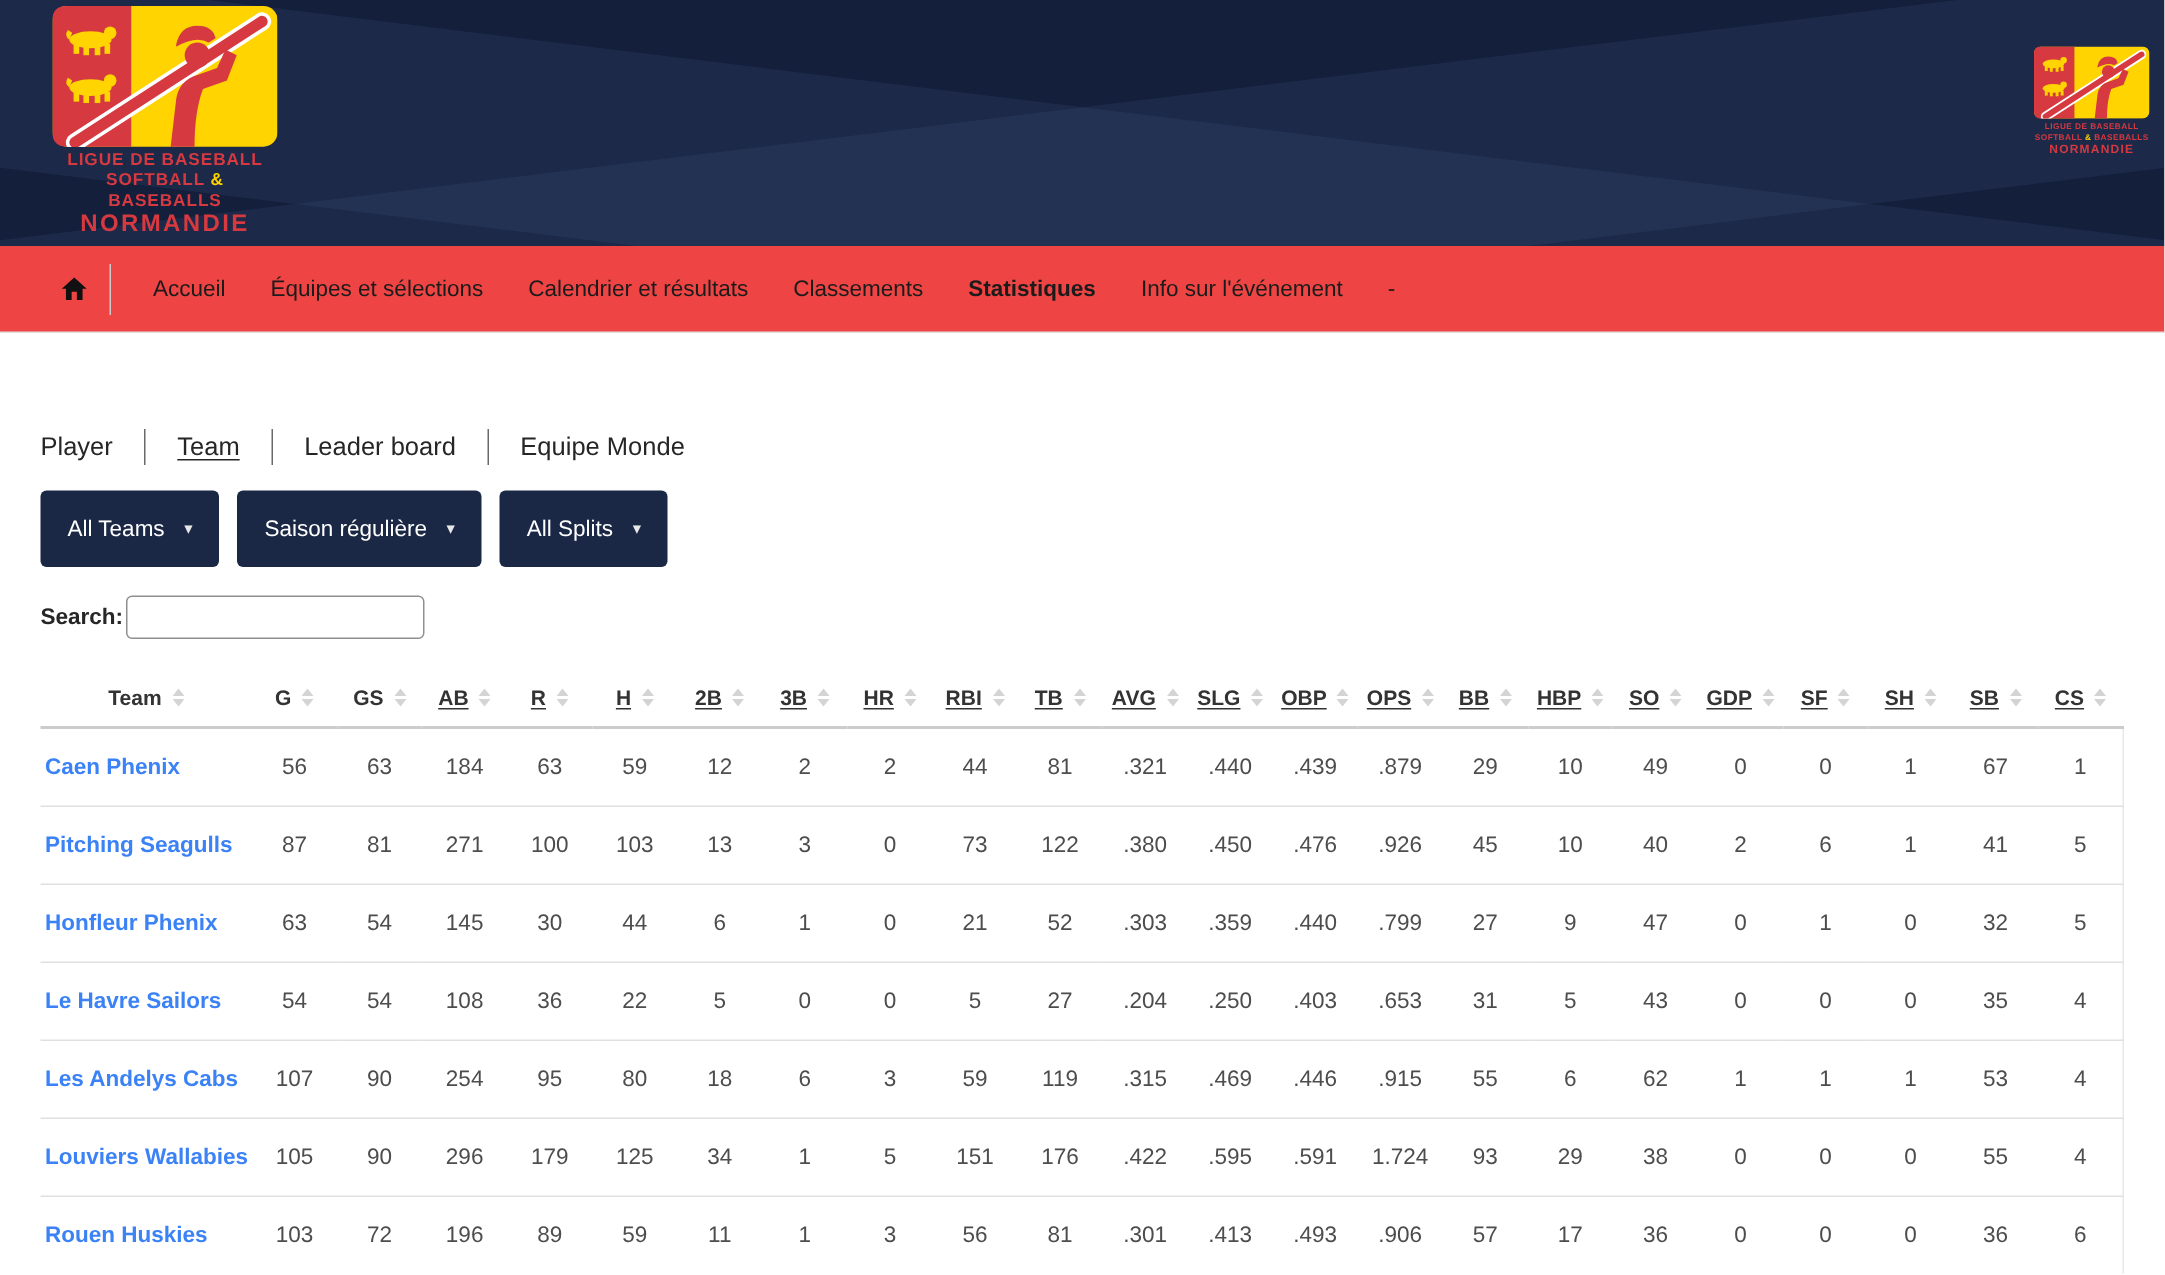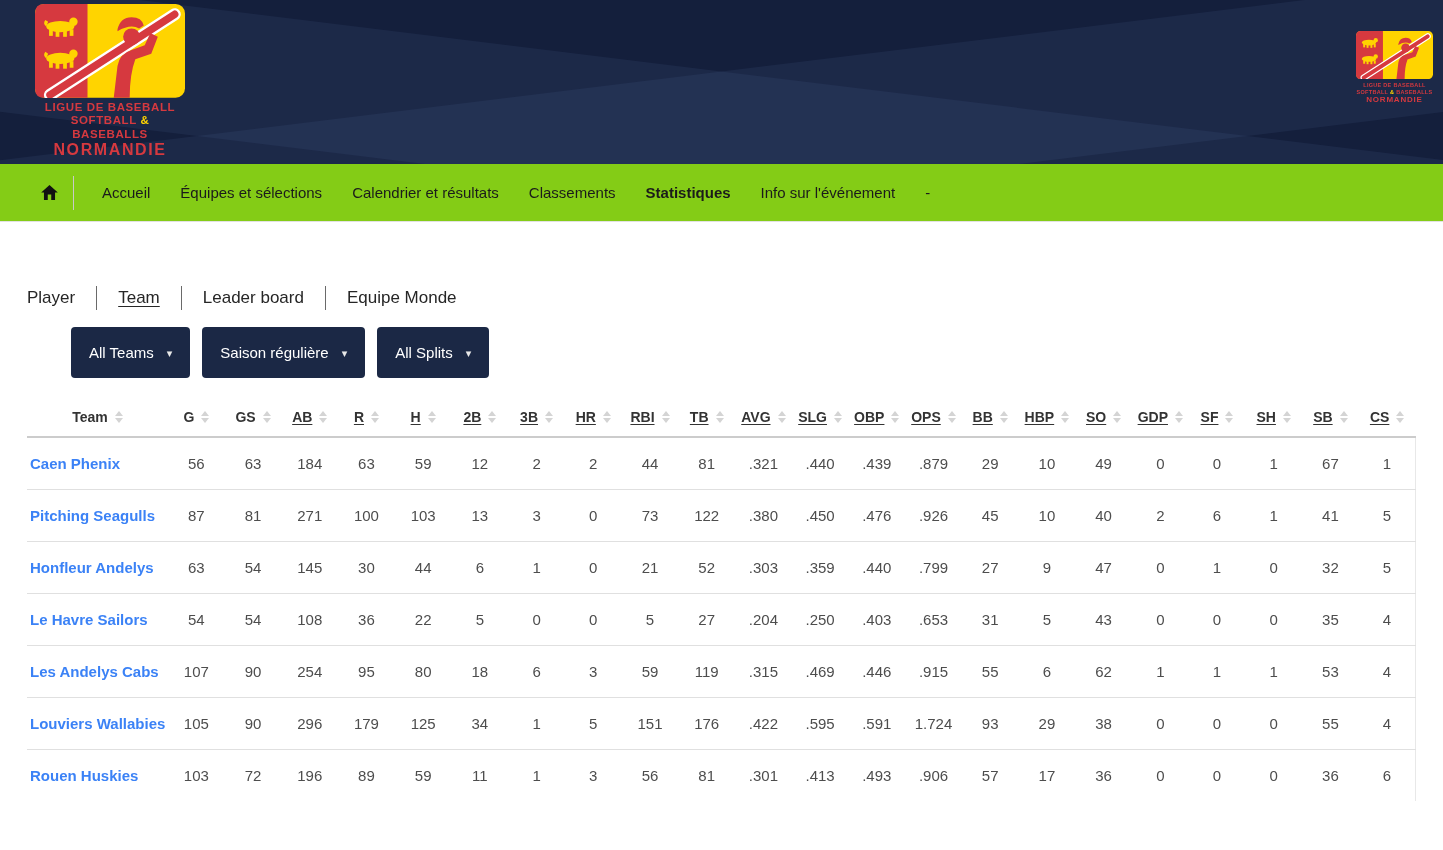--- a/index.html
+++ b/index.html
@@ -18,21 +18,21 @@
   .logo svg { width:100%; height:auto; display:block; }
   .logo-text { margin-top:3px; font-weight:bold; color:#d6393f; line-height:1.18; }
   .logo--large .logo-line12 { font-size:11.5px; letter-spacing:.6px; }
   .logo--large .logo-line3 { font-size:16px; letter-spacing:1.6px; }
   .logo--small .logo-line12 { font-size:5.5px; letter-spacing:.3px; }
   .logo--small .logo-line3 { font-size:8px; letter-spacing:.8px; }
   .amp { color:#ffd400; }
 
   
   .main-nav { height:58px; display:flex; align-items:center; padding-left:40px;
-    background:#84cc16; border-bottom:1px solid #e2e2e2; }
+    background:#ef4444; border-bottom:1px solid #e2e2e2; }
   .home-link { display:flex; align-items:center; }
   .home-link svg { width:19px; height:19px; }
   .nav-divider { width:1px; height:34px; background:#c9c9c9; margin:0 13px 0 14px; }
   .nav-items { display:flex; align-items:center; }
   .nav-item { font-size:15px; color:#1b1b1b; padding:0 15px; cursor:pointer; }
   .nav-item.active { font-weight:bold; text-underline-offset:4px; text-decoration-thickness:2px; }
 
   
   .content { padding:0 27px; }
 
@@ -41,21 +41,21 @@
   .stats-tab.active { text-decoration:underline; text-underline-offset:3px; }
   .tab-divider { width:1px; height:24px; background:#6a6a6a; margin:0 21px; }
 
   .filter-row { margin-top:17px; display:flex; align-items:center; }
   .category-box { display:inline-flex; align-items:center; height:52px;
     background:#f5f6f6; border-radius:3px; padding:0 46px; }
   .category-tab { font-size:16px; color:#2a2a2a; cursor:pointer; }
   .category-tab.active { text-decoration:underline; text-underline-offset:3px; }
   .cat-divider { width:1px; height:42px; background:#3a3a3a; margin:0 17px; }
 
-  .dropdowns { display:flex; margin-left:44px; gap:12px; }
+  .dropdowns { display:flex; gap:12px; }
   .dd-btn { display:flex; align-items:center; height:51px; padding:0 18px;
     background:#1b2845; color:#fff; font-size:15px; border:none; border-radius:4px;
     cursor:pointer; font-family:inherit; }
   .dd-caret { font-size:11px; margin-left:13px; color:#e8e8e8; line-height:1; padding-top:2px; }
 
   .search-row { margin-top:19px; display:flex; align-items:center; }
   .search-label { font-size:15px; font-weight:bold; color:#262626; }
   .search-input { margin-left:2px; width:199px; height:29px; border:1px solid #8f8f8f;
     border-radius:4px; font-size:14px; padding:0 8px; font-family:inherit; }
 
@@ -191,20 +191,24 @@
           <span>Saison régulière</span>
           <span class="dd-caret">▾</span>
         </button>
         <button class="dd-btn">
           <span>All Splits</span>
           <span class="dd-caret">▾</span>
         </button>
       </div>
   </div>
 
+  <div class="search-row">
+    <span class="search-label">Search:</span>
+    <input class="search-input" type="text" aria-label="Search:" style="">
+  </div>
 
   <table class="stats">
     <colgroup>
         <col style="width: 141px;">
         <col>
         <col>
         <col>
         <col>
         <col>
         <col>
@@ -435,21 +439,21 @@
           <td>45</td>
           <td>10</td>
           <td>40</td>
           <td>2</td>
           <td>6</td>
           <td>1</td>
           <td>41</td>
           <td>5</td>
         </tr>
         <tr>
-          <td class="team-cell">Honfleur Andelys</td>
+          <td class="team-cell">Honfleur Phenix</td>
           <td>63</td>
           <td>54</td>
           <td>145</td>
           <td>30</td>
           <td>44</td>
           <td>6</td>
           <td>1</td>
           <td>0</td>
           <td>21</td>
           <td>52</td>

